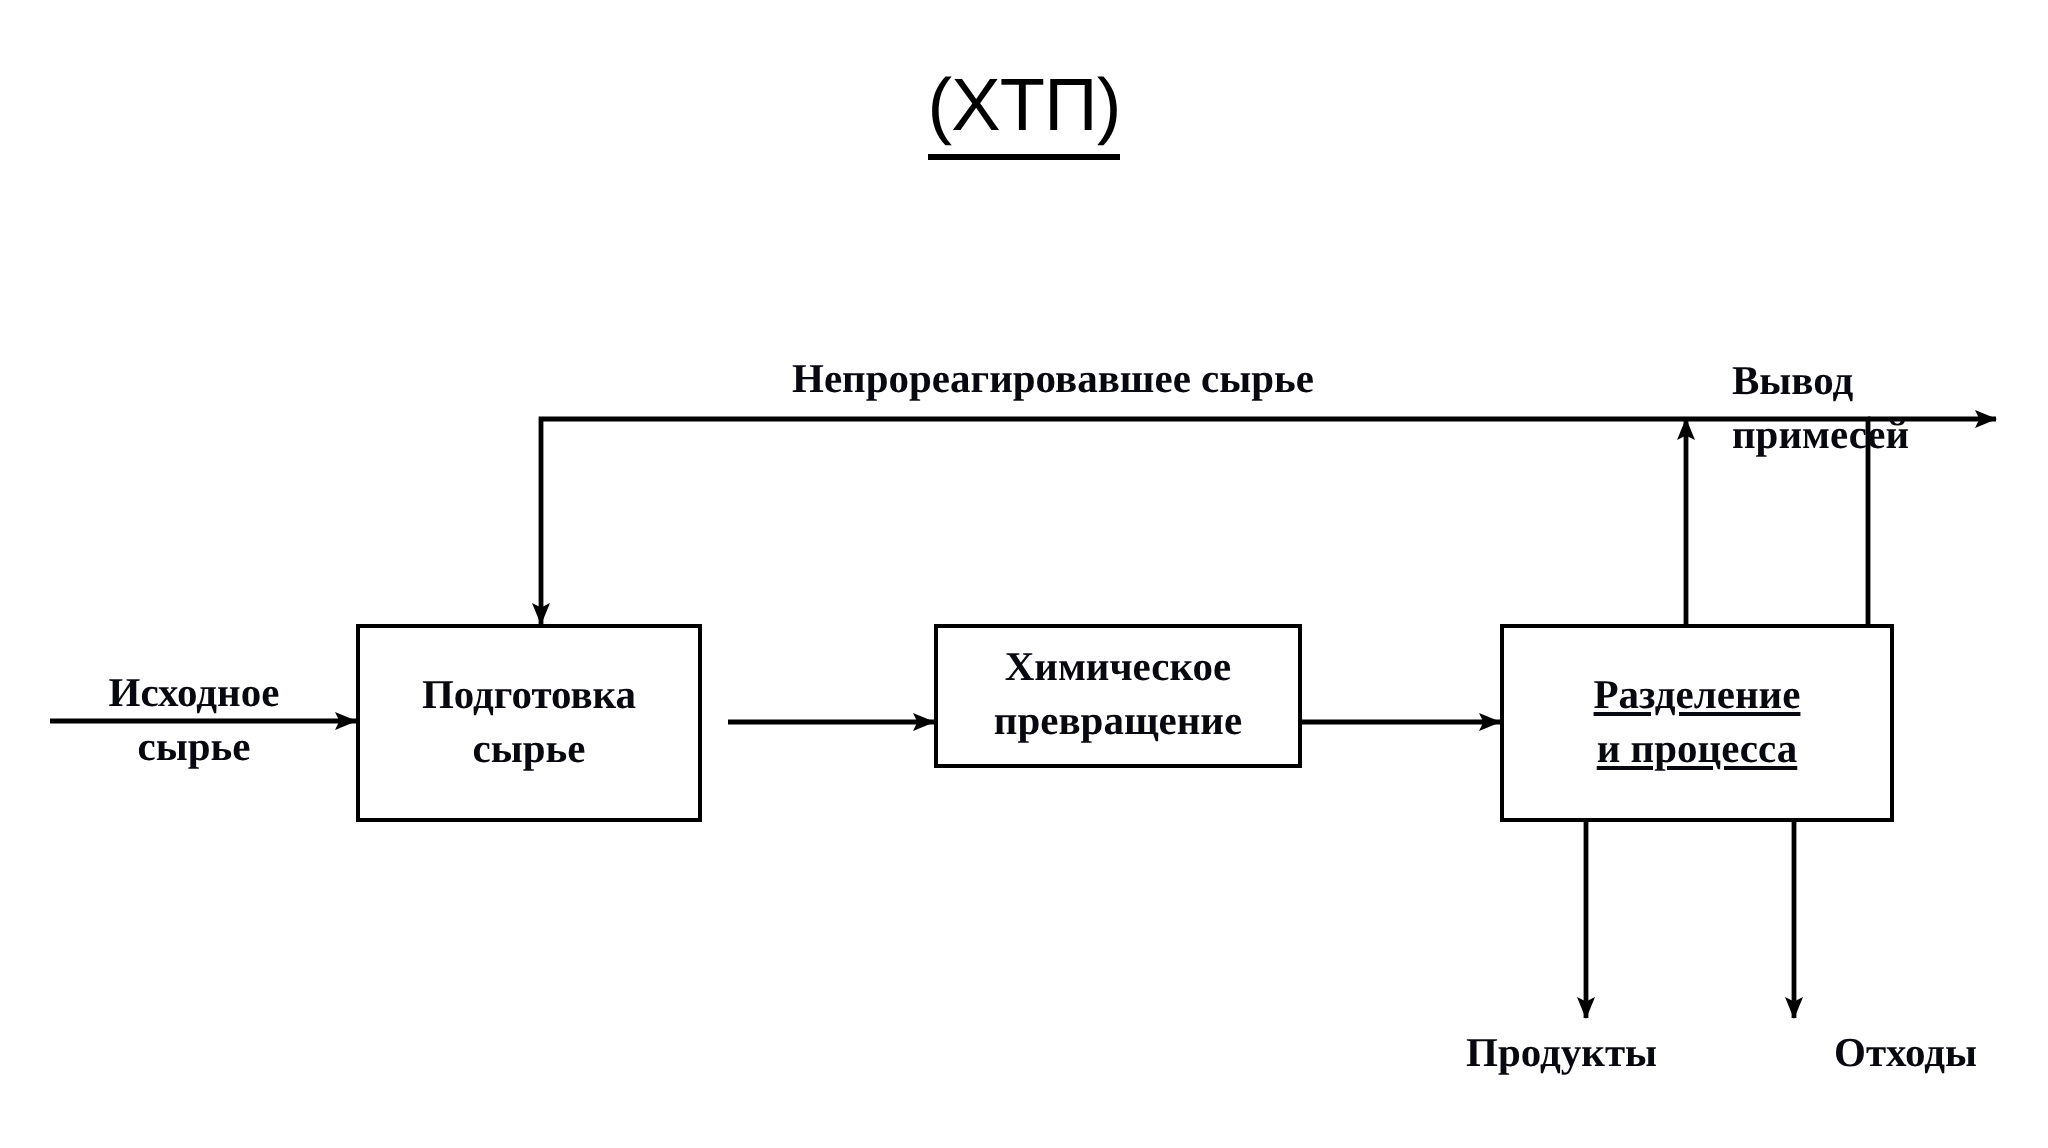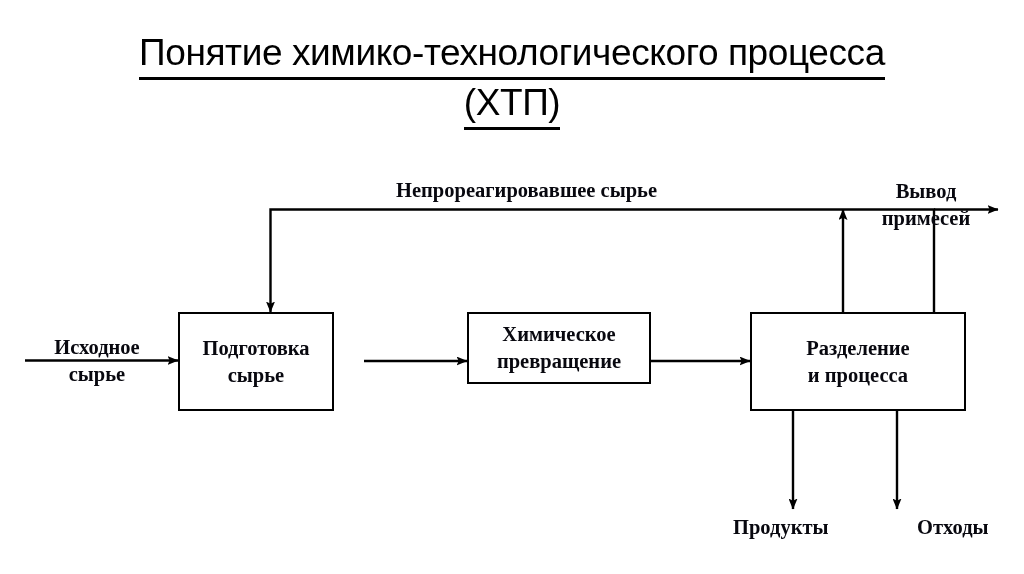--- a/index.html
+++ b/index.html
@@ -62,23 +62,23 @@
     display: flex;
     align-items: center;
     justify-content: center;
     text-align: center;
     font-family: "Liberation Serif", "DejaVu Serif", serif;
     font-weight: bold;
     font-size: 20.5px;
     line-height: 27px;
     color: #08080f;
   }
-  #box-prep   { left: 178px; top: 312px; width: 156px; height: 99px; }
+  #box-prep   { left: 178px; top: 312px; width: 173px; height: 99px; }
   #box-react  { left: 467px; top: 312px; width: 184px; height: 72px; }
-  #box-sep    { left: 750px; top: 312px; width: 216px; height: 99px; }
+  #box-sep    { left: 750px; top: 312px; width: 197px; height: 99px; text-decoration: underline; }
 
   
   .dlabel {
     position: absolute;
     font-family: "Liberation Serif", "DejaVu Serif", serif;
     font-weight: bold;
     font-size: 20.5px;
     line-height: 26px;
     color: #08080f;
     white-space: nowrap;
@@ -91,41 +91,39 @@
     line-height: 27px;
   }
   #label-recycle {
     left: 396px;
     top: 177px;
   }
   #label-purge {
     left: 866px;
     top: 178px;
     width: 120px;
-    text-align: center;
     line-height: 27px;
   }
   #label-products {
     left: 733px;
     top: 514px;
     text-align: center;
   }
   #label-waste {
     left: 877px;
     top: 514px;
     margin-left: 40px;
   }
 </style>
 </head>
 <body>
 
 <div id="page">
 
   <div class="title-block">
-    <span class="title-line"><span>Понятие химико-технологического процесса</span></span>
     <span class="title-line"><span>(ХТП)</span></span>
   </div>
 
   <svg id="diagram" viewBox="0 0 1024 574" xmlns="http://www.w3.org/2000/svg">
     <defs>
       <marker id="arrowhead" markerWidth="11" markerHeight="9" refX="10.5" refY="4.5" orient="auto" markerUnits="userSpaceOnUse">
         <path d="M0,0 L11,4.5 L0,9 L2.2,4.5 Z" fill="#000000"></path>
       </marker>
     </defs>
 

